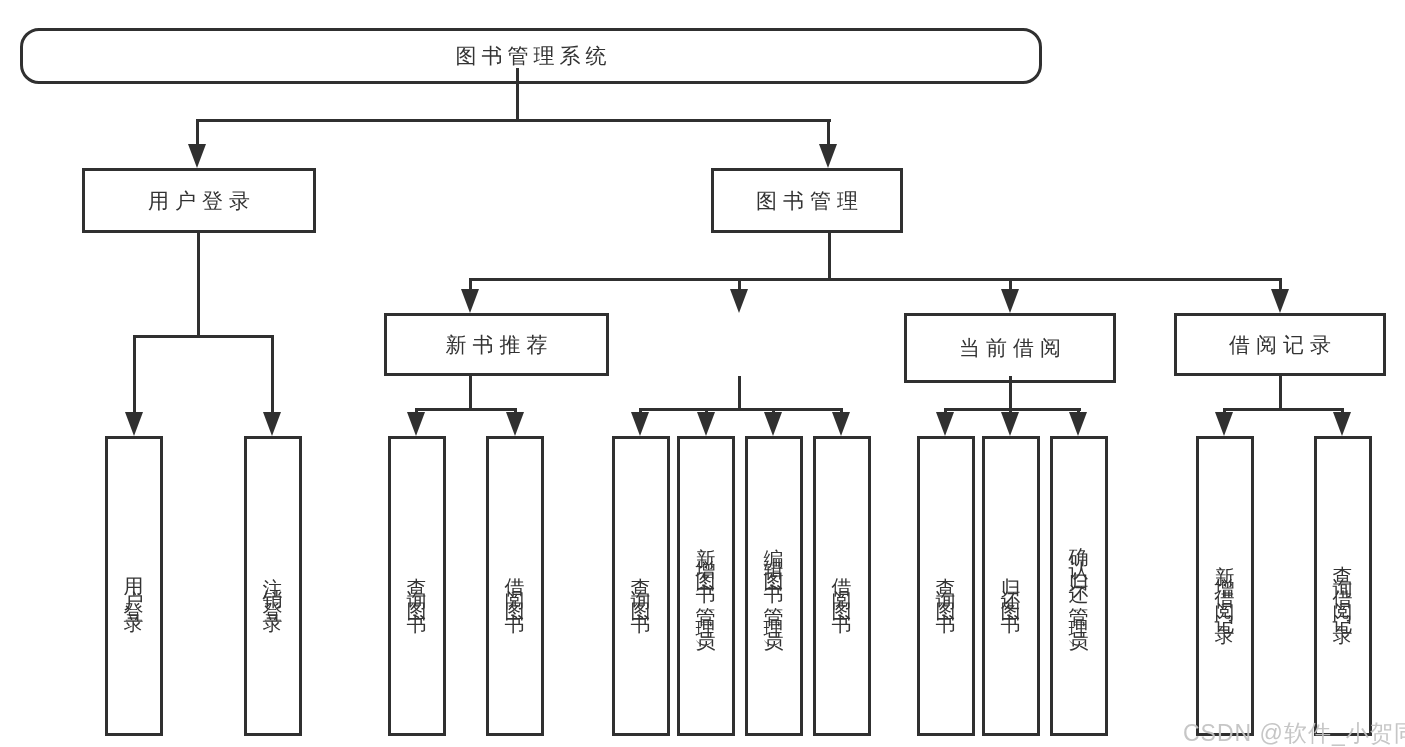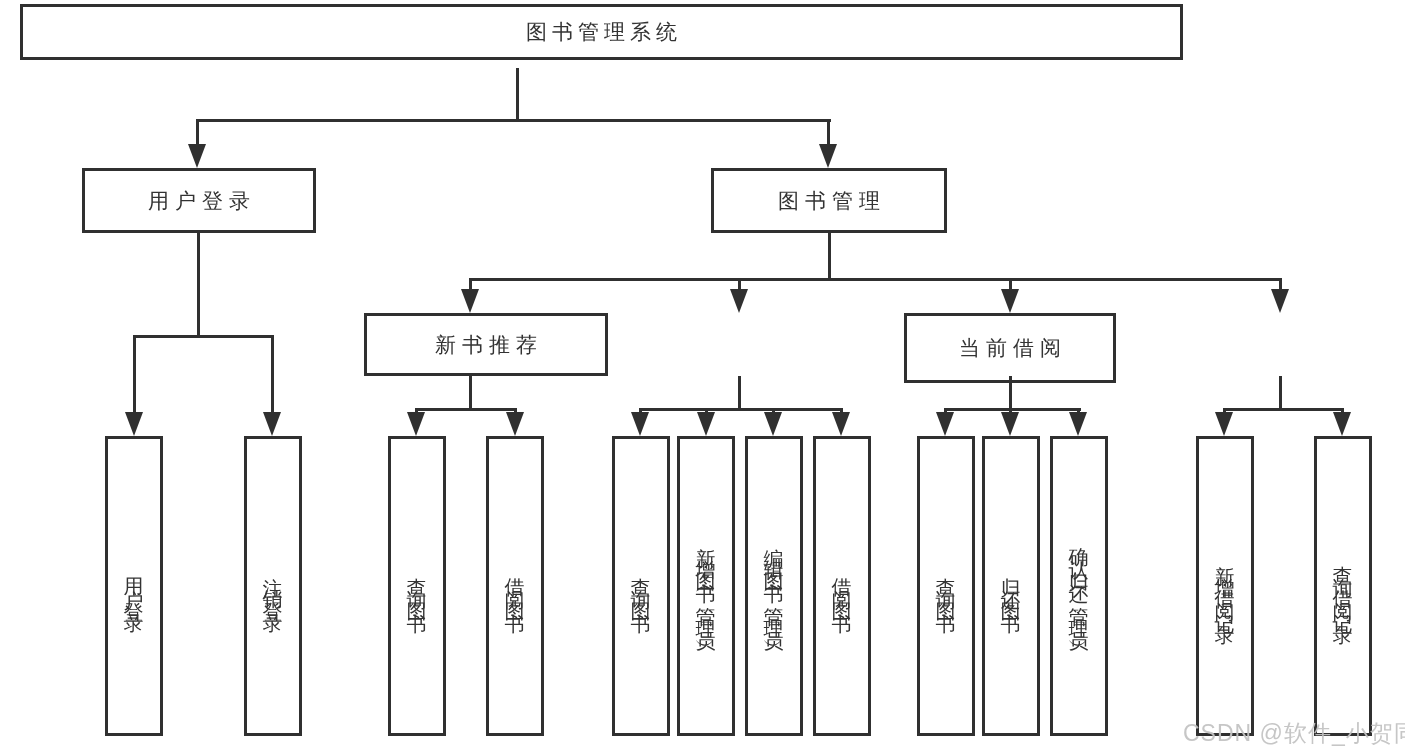--- a/index.html
+++ b/index.html
@@ -54,35 +54,35 @@
     letter-spacing: 1px;
     white-space: nowrap;
     z-index: 10;
   }
 </style>
 </head>
 <body>
 
 <div id="canvas">
 
-  <div class="box" style="left:20px; top:4px; width:1163px; height:56px;">
+  <div class="box" style="left:20px; top:28px; width:1022px; height:56px;border-radius:19px;">
     <span class="root-label">图书管理系统</span>
   </div>
 
   <div class="vline" style="left:516px; top:68px; height:54px;"></div>
   <div class="hline" style="left:196px; top:119px; width:635px;"></div>
   <div class="vline" style="left:196px; top:119px; height:28px;"></div>
   <div class="arrow" style="left:188px; top:144px;"></div>
   <div class="vline" style="left:827px; top:119px; height:28px;"></div>
   <div class="arrow" style="left:819px; top:144px;"></div>
 
   <div class="box" style="left:82px; top:168px; width:234px; height:65px;">
     <span class="hlabel">用户登录</span>
   </div>
-  <div class="box" style="left:711px; top:168px; width:236px; height:65px;text-align:center;">
+  <div class="box" style="left:711px; top:168px; width:192px; height:65px;text-align:center;">
     <span class="hlabel">图书管理</span>
   </div>
 
   <div class="vline" style="left:197px; top:233px; height:105px;"></div>
   <div class="hline" style="left:133px; top:335px; width:141px;"></div>
   <div class="vline" style="left:133px; top:335px; height:80px;"></div>
   <div class="arrow" style="left:125px; top:412px;"></div>
   <div class="vline" style="left:271px; top:335px; height:80px;"></div>
   <div class="arrow" style="left:263px; top:412px;"></div>
 
@@ -90,25 +90,28 @@
   <div class="hline" style="left:469px; top:278px; width:813px;"></div>
   <div class="vline" style="left:469px; top:278px; height:14px;"></div>
   <div class="arrow" style="left:461px; top:289px;"></div>
   <div class="vline" style="left:738px; top:278px; height:14px;"></div>
   <div class="arrow" style="left:730px; top:289px;"></div>
   <div class="vline" style="left:1009px; top:278px; height:14px;"></div>
   <div class="arrow" style="left:1001px; top:289px;"></div>
   <div class="vline" style="left:1279px; top:278px; height:14px;"></div>
   <div class="arrow" style="left:1271px; top:289px;"></div>
 
-  <div class="box" style="left:364px; top:313px; width:244px; height:63px;">
+  <div class="box" style="left:384px; top:313px; width:225px; height:63px;">
     <span class="hlabel">新书推荐</span>
   </div>
   <div class="box" style="left:904px; top:313px; width:212px; height:70px;">
     <span class="hlabel">当前借阅</span>
+  </div>
+  <div class="box" style="left:1174px; top:313px; width:212px; height:63px;">
+    <span class="hlabel">借阅记录</span>
   </div>
 
   <div class="vline" style="left:469px; top:376px; height:35px;"></div>
   <div class="hline" style="left:415px; top:408px; width:102px;"></div>
   <div class="vline" style="left:415px; top:408px; height:8px;"></div>
   <div class="arrow" style="left:407px; top:412px;"></div>
   <div class="vline" style="left:514px; top:408px; height:8px;"></div>
   <div class="arrow" style="left:506px; top:412px;"></div>
 
   <div class="vline" style="left:738px; top:376px; height:35px;"></div>

